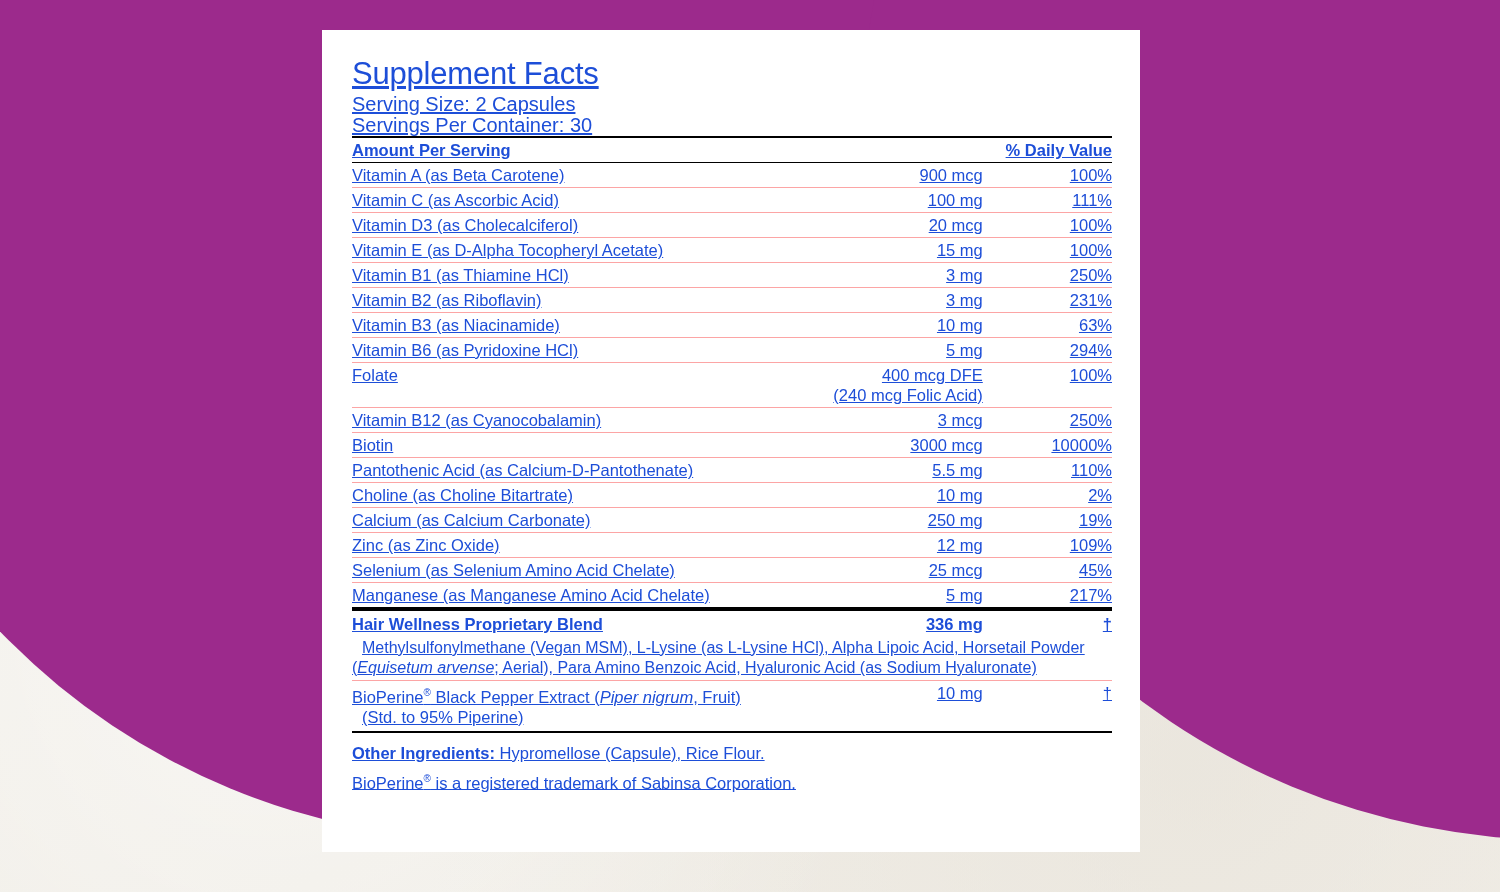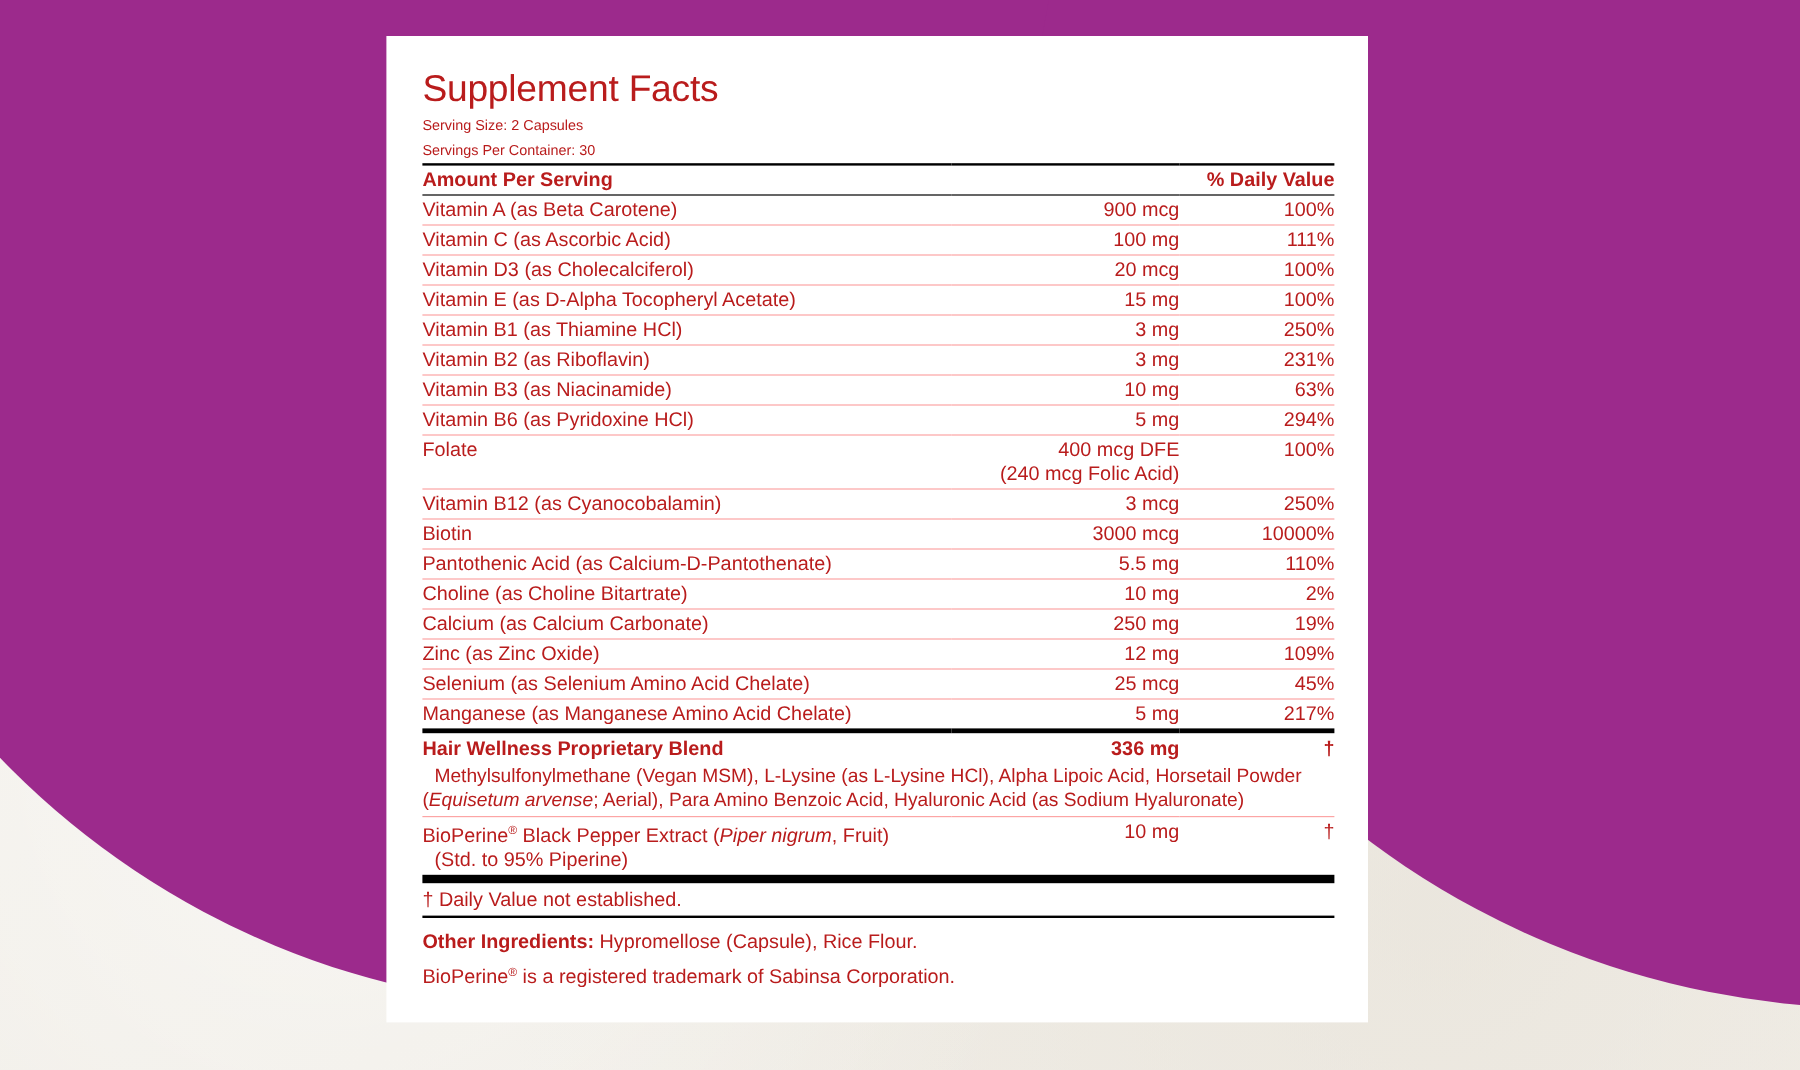--- a/index.html
+++ b/index.html
@@ -50,31 +50,32 @@
     height: 822px;
     background: #ffffff;
     box-sizing: border-box;
   }
   #facts-box {
     position: absolute;
     left: 30px;
     top: 26px;
     width: 760px;
     box-sizing: border-box;
-    color: #b91c1c;
+    color: #1d4ed8;
+    text-decoration: underline;
   }
   .sf-title {
     font-size: 31px;
     font-weight: normal;
     letter-spacing: -0.2px;
     line-height: 36px;
     margin: 0 0 2px 0;
   }
   .sf-serving {
-    font-size: 12px;
+    font-size: 20px;
     line-height: 21px;
   }
 
   table.sf {
     width: 100%;
     border-collapse: collapse;
     font-size: 16.5px;
     table-layout: fixed;
   }
   table.sf td {
@@ -263,21 +264,20 @@
           <td>
             <div><span>BioPerine</span><span class="sup">®</span><span> Black Pepper Extract (</span><em>Piper nigrum</em><span>, Fruit)</span></div>
             <div class="sub">(Std. to 95% Piperine)</div>
           </td>
           <td class="col-amt">10 mg</td>
           <td class="col-dv">†</td>
         </tr>
       </tbody>
     </table>
 
-    <div class="footnote">† Daily Value not established.</div>
     <div class="outer-close"></div>
 
     <div class="other">
       <b>Other Ingredients:</b><span> Hypromellose (Capsule), Rice Flour.</span>
     </div>
     <div class="other" style="padding-top:0">
       <span>BioPerine</span><span class="sup">®</span><span> is a registered trademark of Sabinsa Corporation.</span>
     </div>
 
   </div>

